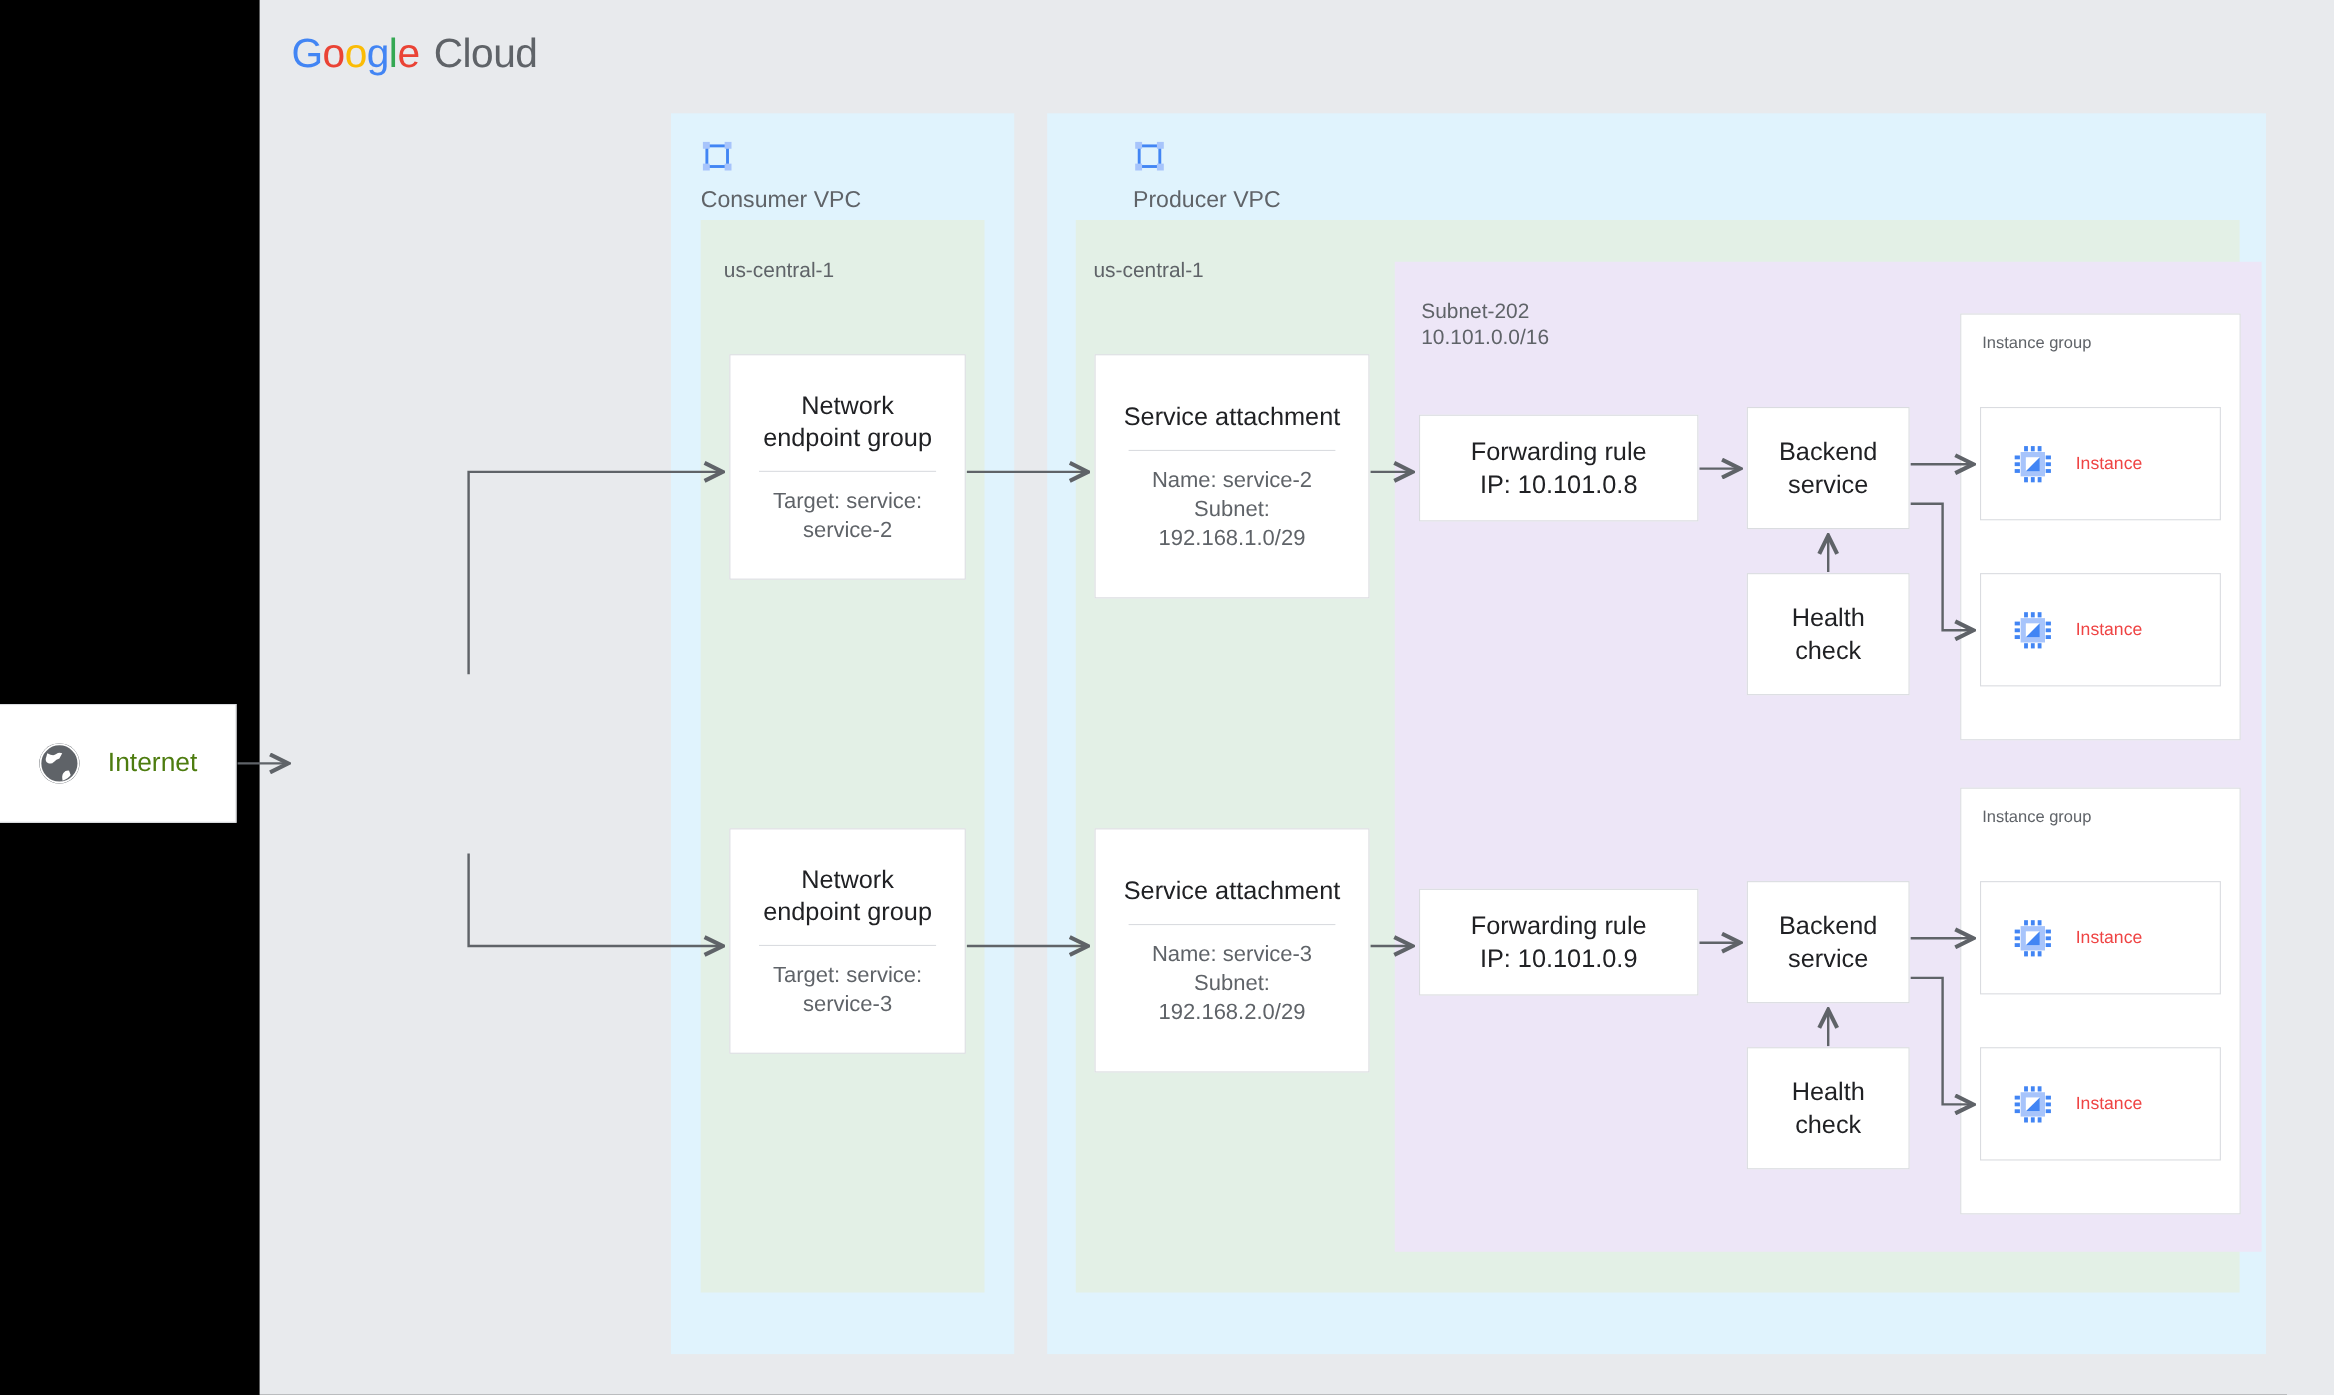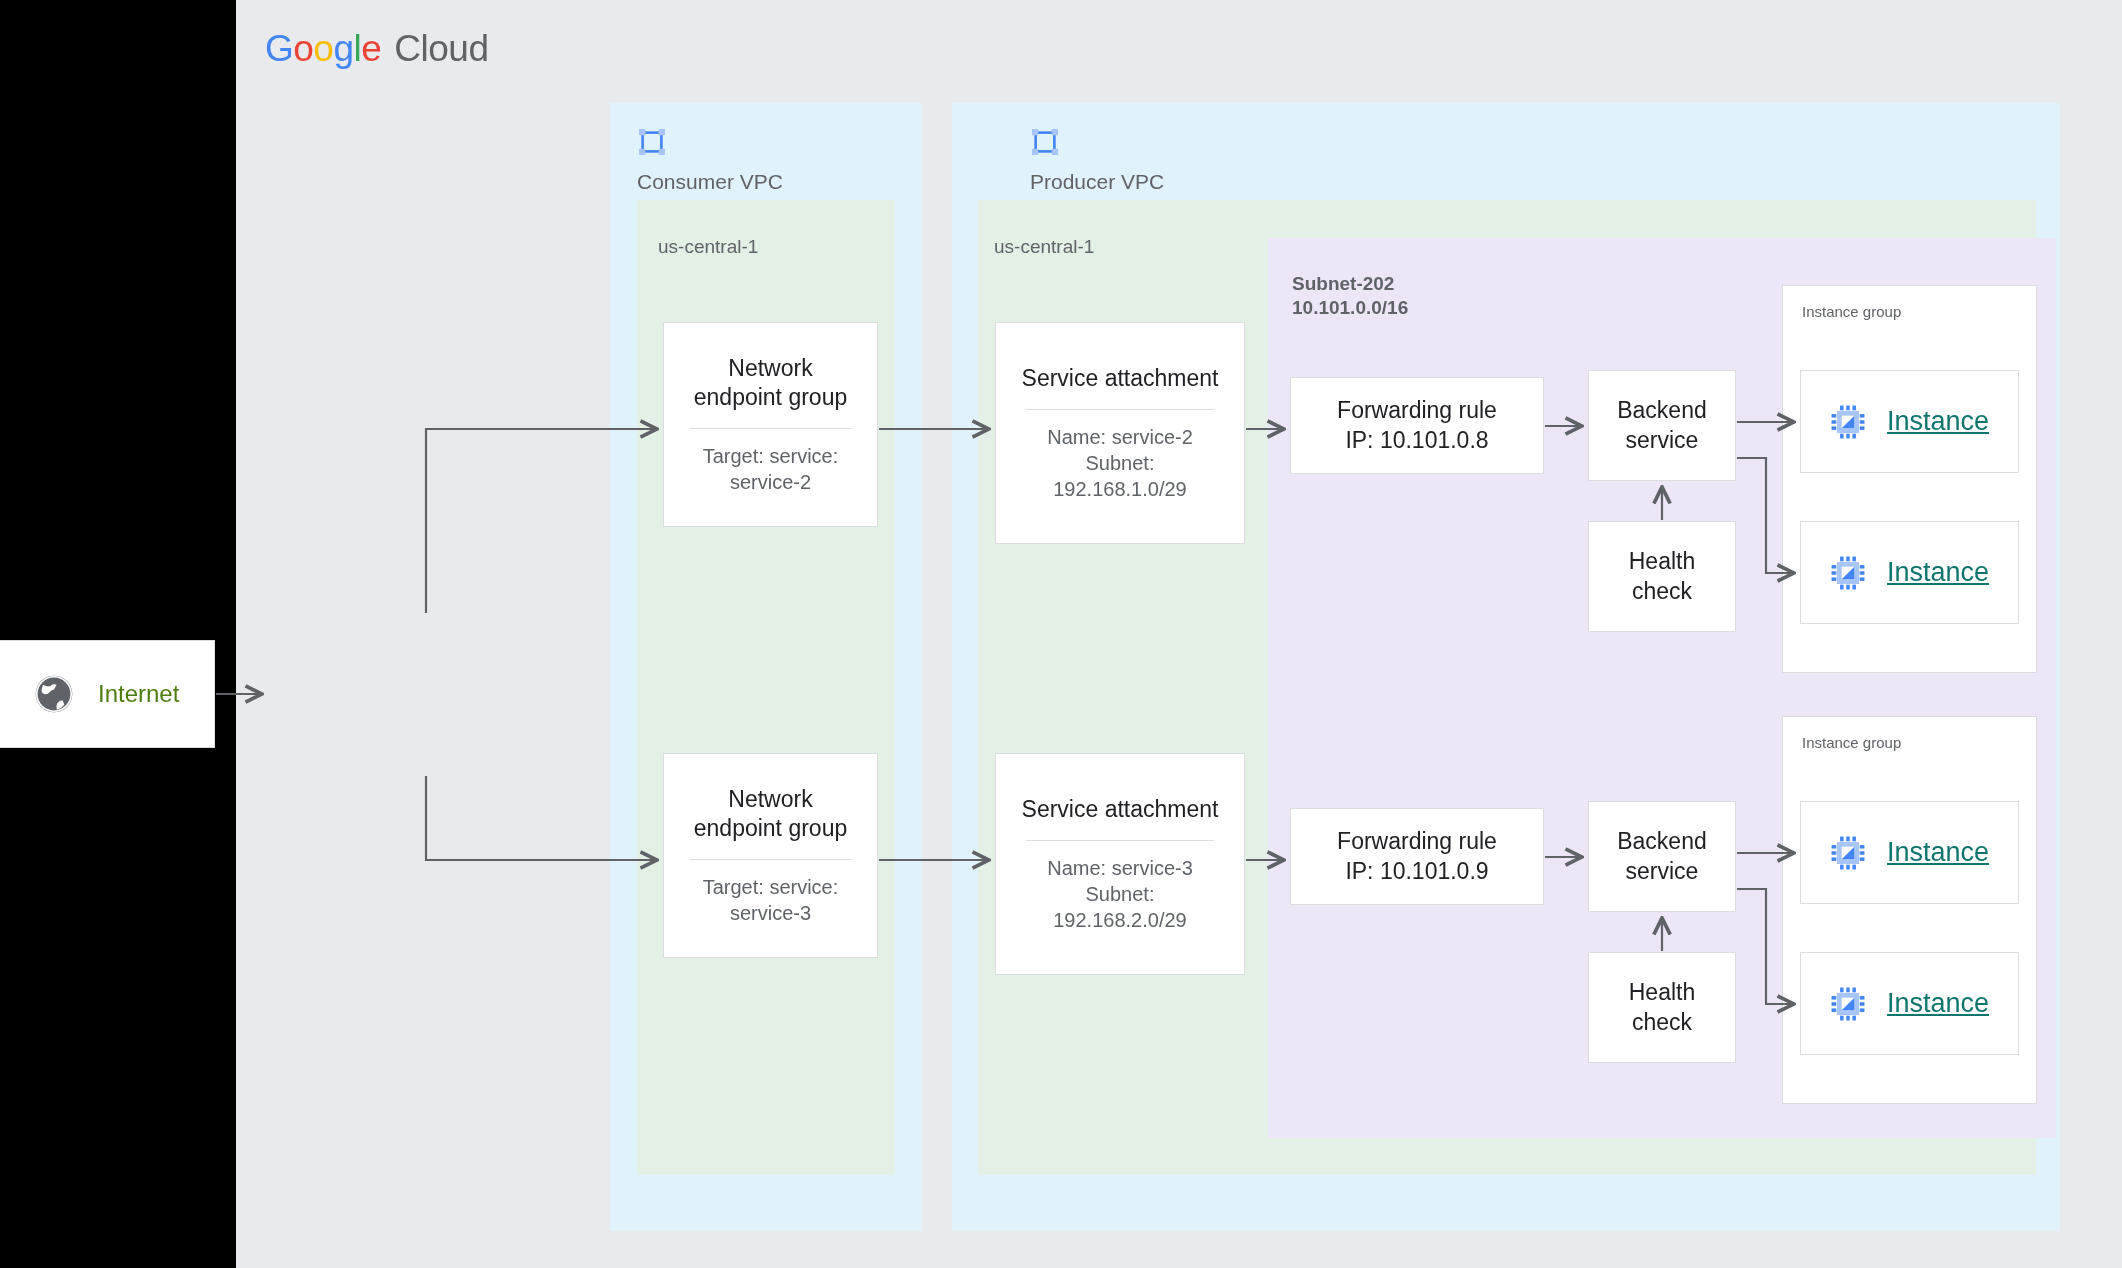--- a/index.html
+++ b/index.html
@@ -188,23 +188,22 @@
     position: absolute;
     background: #ffffff;
     border: 1px solid #dadce0;
     box-sizing: border-box;
     display: flex;
     align-items: center;
     gap: 20px;
     padding-left: 28px;
   }
   .instance-label {
-    font-size: 27px;
-    color: #0f766e;
-    text-decoration: underline;
+    font-size: 16px;
+    color: #ef4444;
   }
 
   
   .edges {
     position: absolute;
     left: 0;
     top: 0;
     width: 2122px;
     height: 1268px;
     pointer-events: none;
@@ -259,21 +258,21 @@
       <rect x="1.6" y="17.4" width="5" height="5" fill="#a7c4fb"></rect>
       <rect x="17.4" y="17.4" width="5" height="5" fill="#a7c4fb"></rect>
     </svg>
     <span class="vpc-title">Producer VPC</span>
   </div>
 
   <div class="region" style="left:978px; top:200px; width:1058px; height:975px;"></div>
   <div class="region-label" style="left:994px; top:236px;">us-central-1</div>
 
   <div class="subnet" style="left:1268px; top:238px; width:788px; height:900px;"></div>
-  <div class="subnet-label" style="left:1292px; top:272px;font-weight:bold;">Subnet-202
+  <div class="subnet-label" style="left:1292px; top:272px;">Subnet-202
 10.101.0.0/16</div>
 
   <div class="card" style="left:995px; top:322px; width:250px; height:222px;">
     <div class="card-title">Service attachment</div>
     <div class="card-divider"></div>
     <div class="card-sub">Name: service-2
 Subnet:
 192.168.1.0/29</div>
   </div>
 

